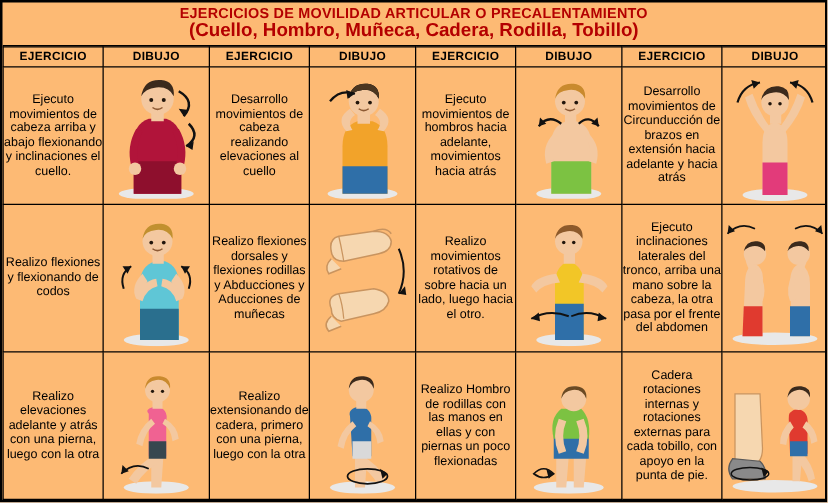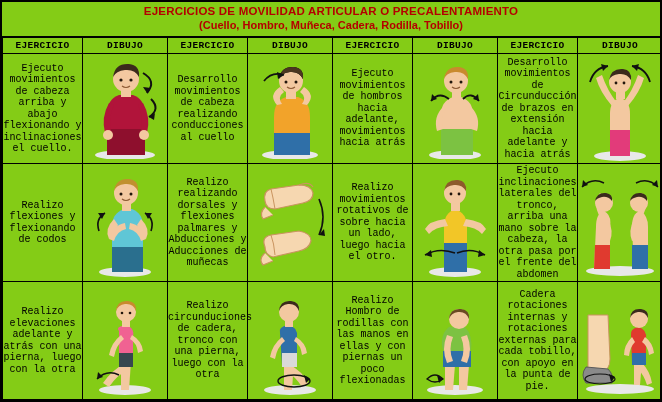--- a/index.html
+++ b/index.html
@@ -11,52 +11,51 @@
     font-family: "Liberation Sans", sans-serif;
   }
   #sheet {
     width: 662px;
     height: 402px;
     box-sizing: border-box;
     border: 2px solid #000;
     display: flex;
     flex-direction: column;
     overflow: hidden;
-    background: #84cc16;
+    background: #fdba74;
   }
   .title-bar {
     border-bottom: 1px solid #000;
     text-align: center;
     padding: 3px 2px 4px 2px;
     flex: 0 0 auto;
   }
   .title-line1 {
     color: #b40000;
     font-weight: bold;
     font-size: 11.5px;
     letter-spacing: .2px;
     line-height: 13px;
   }
   .title-line2 {
     color: #b40000;
     font-weight: bold;
-    font-size: 11px;
+    font-size: 15px;
     line-height: 14px;
   }
   table.grid {
     border-collapse: collapse;
     width: 100%;
     flex: 1 1 auto;
     table-layout: fixed;
   }
   table.grid td, table.grid th {
     border: 1px solid #000;
     vertical-align: middle;
     padding: 0;
-    font-family: Liberation Mono, monospace;
   }
   th.hdr {
     font-size: 9.5px;
     font-weight: bold;
     text-align: center;
     height: 15px;
     color: #000;
     letter-spacing: .3px;
   }
   td.text-cell {
@@ -137,21 +136,21 @@
             <circle cx="46" cy="21" r="1.6" fill="#22160c"></circle>
             <path d="M37 27 Q41 30 45 27" stroke="#8d5a34" fill="none" stroke-width="1.2"></path>
 
             <path d="M58 14 Q72 22 62 34" stroke="#111" stroke-width="2" fill="none"></path>
             <polygon points="62,34 58,28 66,29" fill="#111"></polygon>
             <path d="M66 40 Q76 50 64 58" stroke="#111" stroke-width="2" fill="none"></path>
             <polygon points="64,58 70,54 69,61" fill="#111"></polygon>
           </svg>
         </td>
 
-        <td class="text-cell">Desarrollo movimientos de cabeza realizando conducciones al cuello</td>
+        <td class="text-cell">Desarrollo movimientos de cabeza realizando elevaciones al cuello</td>
         <td class="img-cell">
           <svg class="fig" width="80" height="100" viewBox="0 0 80 100">
             <ellipse cx="40" cy="96" rx="28" ry="5" fill="#e8e8e8"></ellipse>
             <path d="M24 96 L24 58 Q24 42 36 38 L48 38 Q60 42 60 58 L60 96 Z" fill="#f2a32a"></path>
             <path d="M24 96 L24 74 L60 74 L60 96 Z" fill="#2f6fa8"></path>
 
             <path d="M27 46 Q18 36 30 28 L34 33 Q27 38 32 45 Z" fill="#f3c8a0"></path>
             <path d="M57 46 Q66 36 54 28 L50 33 Q57 38 52 45 Z" fill="#f3c8a0"></path>
             <rect x="36" y="30" width="10" height="10" fill="#f3c8a0"></rect>
             <circle cx="41" cy="22" r="12" fill="#f3c8a0"></circle>
@@ -226,21 +225,21 @@
             <circle cx="36" cy="25" r="1.5" fill="#22160c"></circle>
             <circle cx="46" cy="25" r="1.5" fill="#22160c"></circle>
             <path d="M37 30 Q41 33 45 30" stroke="#8d5a34" fill="none" stroke-width="1.2"></path>
             <path d="M14 62 Q10 50 20 44" stroke="#111" stroke-width="1.6" fill="none"></path>
             <polygon points="20,44 13,44 17,50" fill="#111"></polygon>
             <path d="M66 62 Q70 50 60 44" stroke="#111" stroke-width="1.6" fill="none"></path>
             <polygon points="60,44 67,44 63,50" fill="#111"></polygon>
           </svg>
         </td>
 
-        <td class="text-cell">Realizo realizando dorsales y flexiones palmares y Abducciones y Aducciones de muñecas</td>
+        <td class="text-cell">Realizo flexiones dorsales y flexiones rodillas y Abducciones y Aducciones de muñecas</td>
         <td class="img-cell">
           <svg class="fig" width="82" height="108" viewBox="0 0 82 108">
 
             <g transform="translate(6,8)">
               <path d="M10 24 Q8 14 16 12 L44 8 Q56 8 58 16 Q58 24 48 26 L20 32 Q11 32 10 24 Z" fill="#f6d7b0" stroke="#c9945f" stroke-width="1.2"></path>
               <path d="M44 8 Q54 4 58 10" stroke="#c9945f" fill="none" stroke-width="1.2"></path>
               <path d="M16 12 Q18 20 20 32" stroke="#c9945f" fill="none" stroke-width="1"></path>
               <path d="M10 30 Q4 36 8 42 L18 38" fill="#f6d7b0" stroke="#c9945f" stroke-width="1.2"></path>
             </g>
 
@@ -320,21 +319,21 @@
             <rect x="37" y="32" width="8" height="8" fill="#f3c8a0"></rect>
             <circle cx="41" cy="25" r="10" fill="#f3c8a0"></circle>
             <path d="M31 24 Q32 13 43 14 Q52 15 51 24 Q48 16 40 17 Q33 18 31 24 Z" fill="#c98a2e"></path>
             <circle cx="37" cy="26" r="1.3" fill="#22160c"></circle>
             <circle cx="45" cy="26" r="1.3" fill="#22160c"></circle>
             <path d="M12 92 Q22 82 34 88" stroke="#111" stroke-width="1.4" fill="none"></path>
             <polygon points="12,92 13,85 18,90" fill="#111"></polygon>
           </svg>
         </td>
 
-        <td class="text-cell">Realizo circunduciones de cadera, tronco con una pierna, luego con la otra</td>
+        <td class="text-cell">Realizo extensionando de cadera, primero con una pierna, luego con la otra</td>
         <td class="img-cell">
           <svg class="fig" width="80" height="108" viewBox="0 0 80 108">
             <ellipse cx="40" cy="103" rx="26" ry="5" fill="#e8e8e8"></ellipse>
             <path d="M34 103 L34 74 L44 74 L42 103 Z" fill="#f3c8a0"></path>
             <path d="M40 78 Q52 84 58 96 L52 100 Q46 90 36 84 Z" fill="#f3c8a0"></path>
             <path d="M30 46 Q28 40 38 38 Q48 40 47 50 L47 78 L32 78 Z" fill="#2f6fa8"></path>
             <path d="M32 66 L47 66 L47 80 L32 80 Z" fill="#d9d9d9"></path>
             <path d="M32 50 Q22 58 20 70 L25 72 Q27 60 35 54 Z" fill="#f3c8a0"></path>
             <path d="M46 50 Q56 56 57 66 L52 68 Q51 58 44 54 Z" fill="#f3c8a0"></path>
             <rect x="35" y="32" width="8" height="8" fill="#f3c8a0"></rect>

